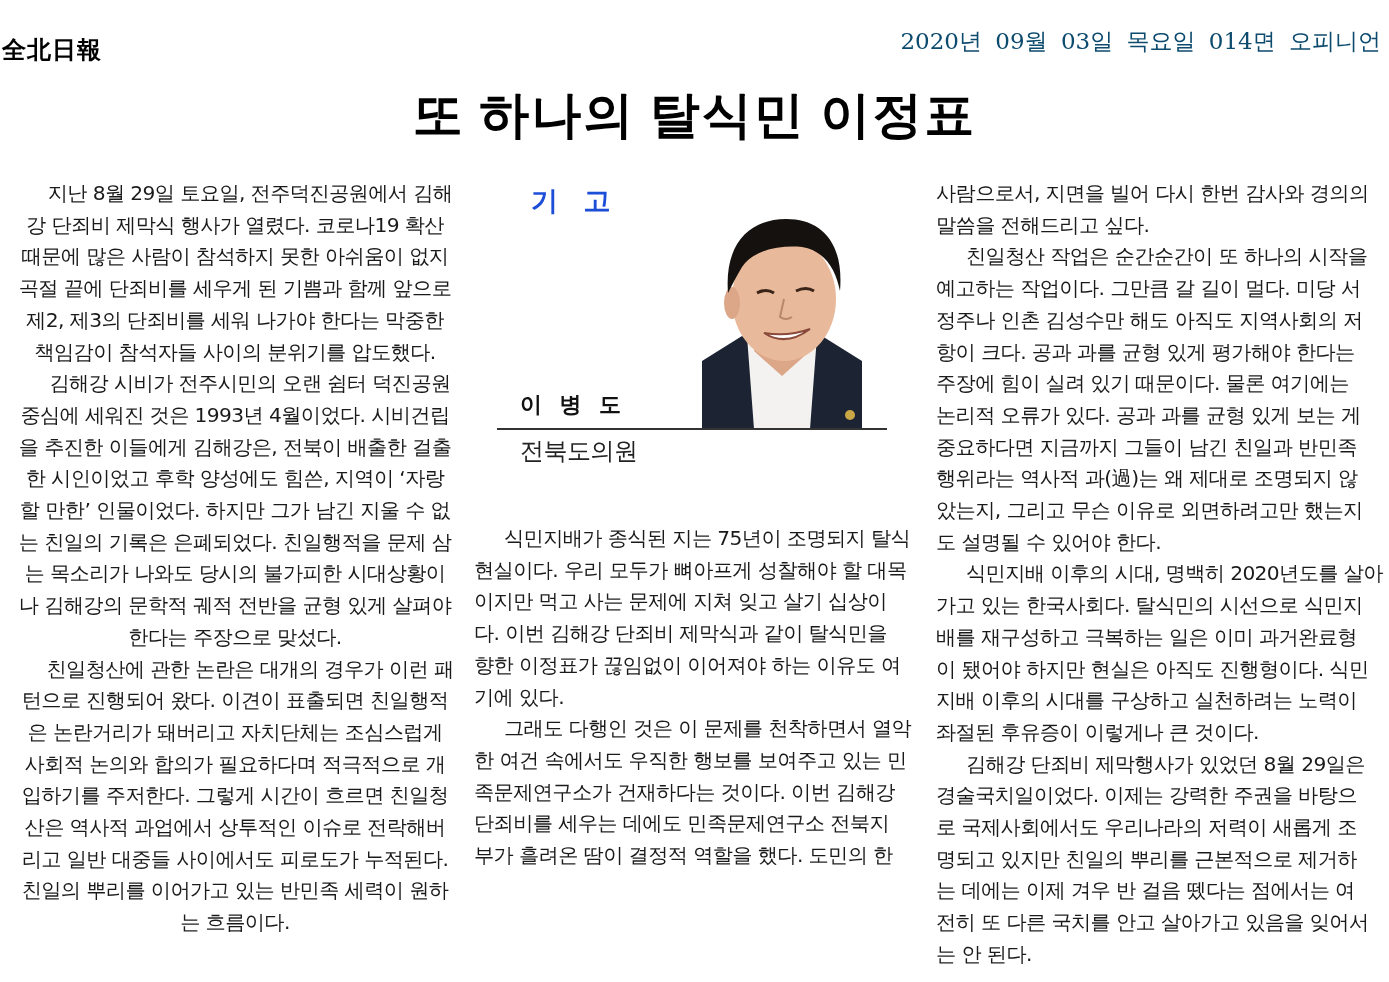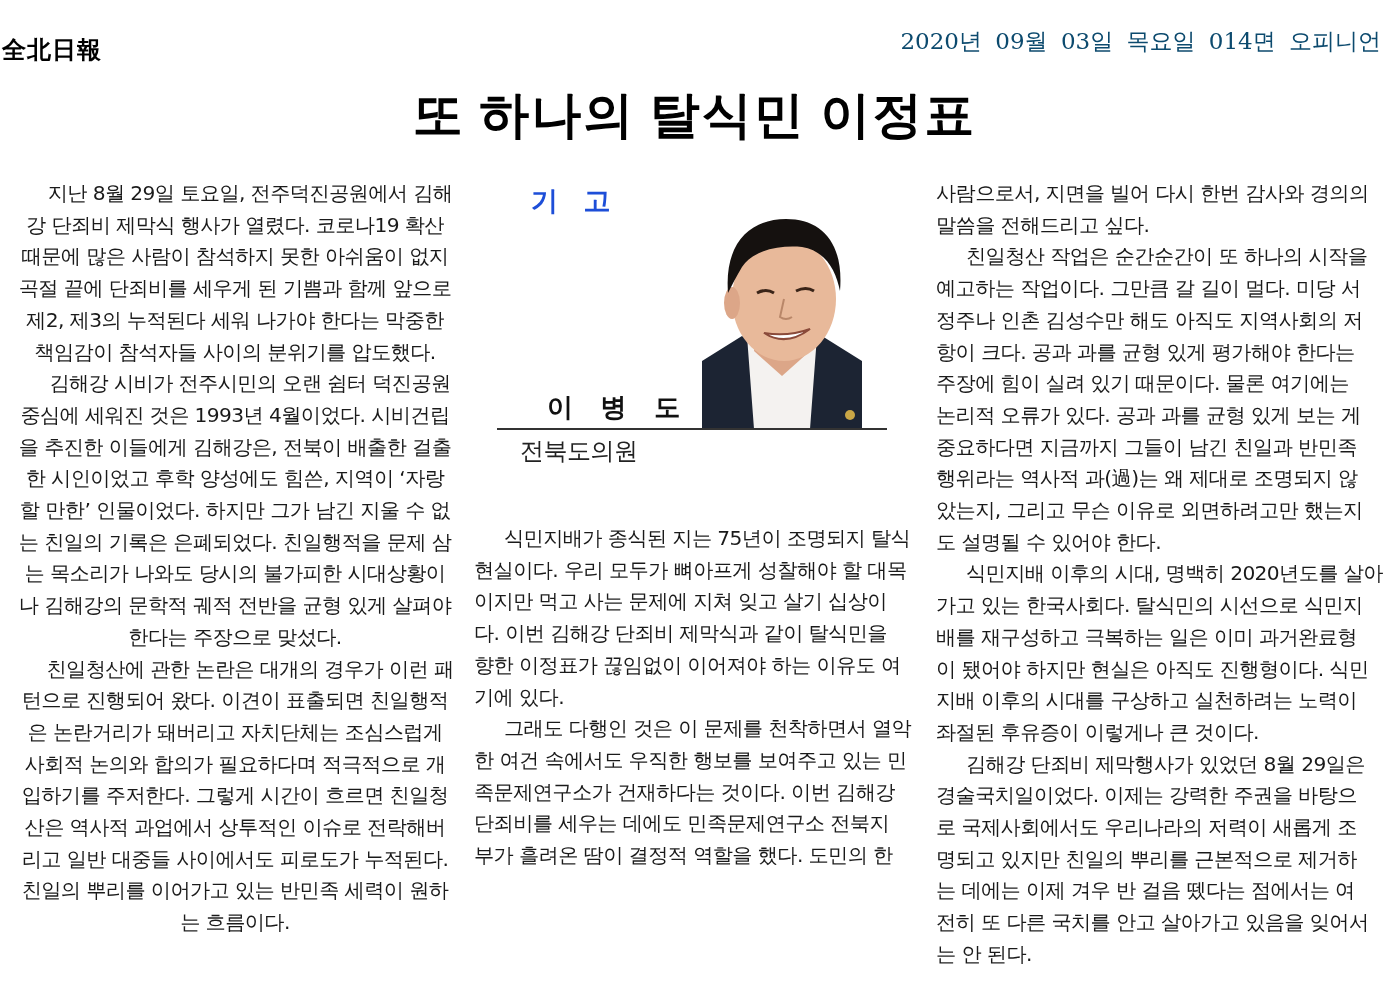--- a/index.html
+++ b/index.html
@@ -7,21 +7,21 @@
   .masthead { position: absolute; left: 2px; top: 4px; font-family: "DejaVu Sans", sans-serif; font-weight: 900; font-size: 24px; letter-spacing: 1px; color: #000; margin-top: 30px; }
   .dateline { position: absolute; right: 8px; top: 26px; font-family: "DejaVu Serif", serif; font-size: 23px; color: #0c4a6e; word-spacing: 6px; }
   .headline { position: absolute; left: 0; width: 1389px; top: 82px; text-align: center; font-family: "DejaVu Sans", sans-serif; font-weight: bold; font-size: 50px; letter-spacing: 2px; color: #000; }
   .col { position: absolute; font-family: "DejaVu Sans", sans-serif; font-size: 20.2px; line-height: 31.7px; color: #1a1a1a; letter-spacing: -0.6px; }
   .col p { margin: 0; text-indent: 0; white-space: nowrap; }
   .col p.indent { padding-left: 30px; }
   .col-left { left: 10px; top: 178px; width: 450px; text-align: center; }
   .col-mid { left: 474px; top: 523px; width: 442px; }
   .col-right { left: 936px; top: 178px; width: 448px; }
   .kigo { position: absolute; left: 520px; top: 183px; font-family: "DejaVu Sans", sans-serif; font-weight: bold; font-size: 27px; letter-spacing: 8px; color: #1d4ed8; margin-left: 11px; }
-  .author-name { position: absolute; left: 520px; top: 390px; font-family: Liberation Mono, monospace; font-weight: bold; font-size: 26px; letter-spacing: 6px; color: #111; margin-left: 27px; }
+  .author-name { position: absolute; left: 520px; top: 390px; font-family: Liberation Serif, serif; font-weight: bold; font-size: 22px; letter-spacing: 6px; color: #111; }
   .author-rule { position: absolute; left: 497px; top: 428px; width: 390px; height: 2px; background: #333; }
   .author-title { position: absolute; left: 520px; top: 435px; font-family: "DejaVu Sans", sans-serif; font-size: 24px; color: #222; letter-spacing: -0.5px; }
   .photo { position: absolute; left: 702px; top: 211px; width: 160px; height: 218px; overflow: hidden; }
 </style>
 </head>
 <body>
 
 <div class="masthead">全北日報</div>
 <div class="dateline">2020년 09월 03일 목요일 014면 오피니언</div>
 
@@ -57,21 +57,21 @@
 
 <div class="author-name">이 병 도</div>
 <div class="author-rule"></div>
 <div class="author-title">전북도의원</div>
 
 <div class="col col-left">
     <p class="indent">지난 8월 29일 토요일, 전주덕진공원에서 김해</p>
     <p>강 단죄비 제막식 행사가 열렸다. 코로나19 확산</p>
     <p>때문에 많은 사람이 참석하지 못한 아쉬움이 없지</p>
     <p>곡절 끝에 단죄비를 세우게 된 기쁨과 함께 앞으로</p>
-    <p>제2, 제3의 누적된다 세워 나가야 한다는 막중한</p>
+    <p>제2, 제3의 단죄비를 세워 나가야 한다는 막중한</p>
     <p>책임감이 참석자들 사이의 분위기를 압도했다.</p>
     <p class="indent">김해강 시비가 전주시민의 오랜 쉼터 덕진공원</p>
     <p>중심에 세워진 것은 1993년 4월이었다. 시비건립</p>
     <p>을 추진한 이들에게 김해강은, 전북이 배출한 걸출</p>
     <p>한 시인이었고 후학 양성에도 힘쓴, 지역이 ‘자랑</p>
     <p>할 만한’ 인물이었다. 하지만 그가 남긴 지울 수 없</p>
     <p>는 친일의 기록은 은폐되었다. 친일행적을 문제 삼</p>
     <p>는 목소리가 나와도 당시의 불가피한 시대상황이</p>
     <p>나 김해강의 문학적 궤적 전반을 균형 있게 살펴야</p>
     <p>한다는 주장으로 맞섰다.</p>

